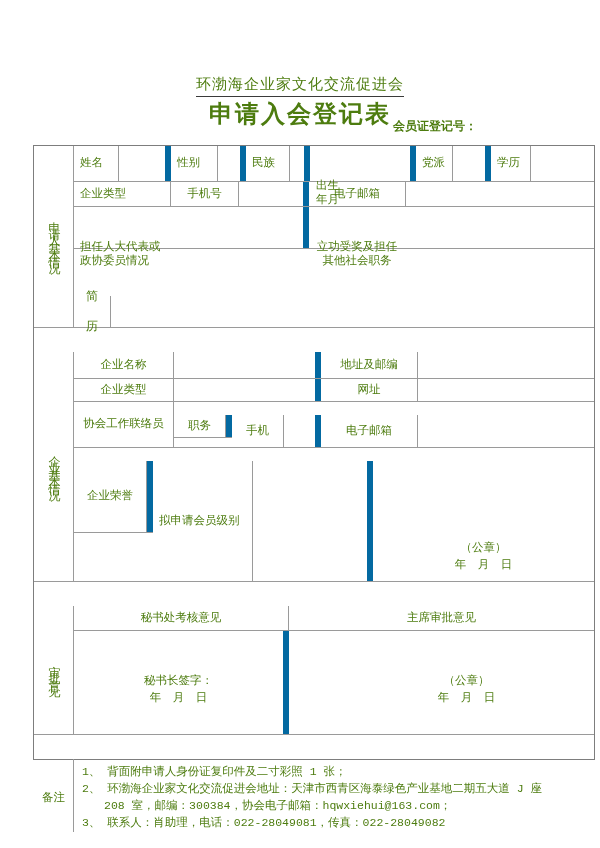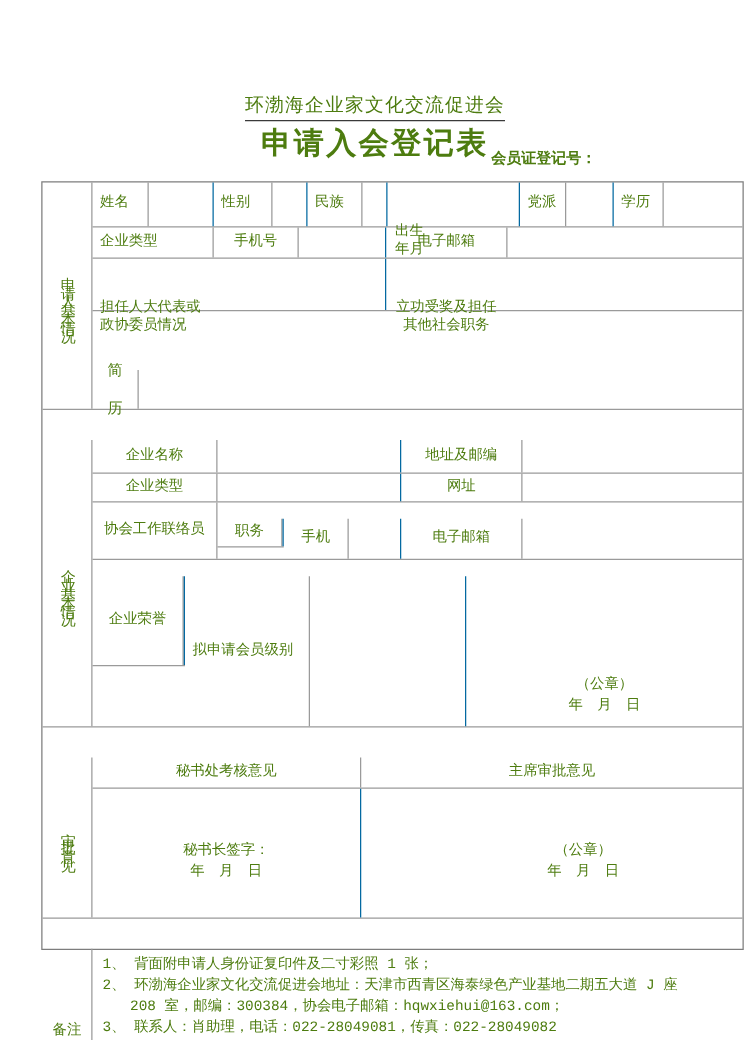--- a/index.html
+++ b/index.html
@@ -26,35 +26,35 @@
     position: absolute; left: 33px; top: 145px; width: 562px; height: 615px;
     border: 1px solid #7d7d7d; display: flex; flex-direction: column;
     font-size: 11.5px; line-height: 1.25; gap: 24px;
   }
   .sec { display: flex; border-bottom: 1px solid #9a9a9a; }
   .sec.nb { border-bottom: none; }
   .seclab {
     width: 40px; min-width: 40px; border-right: 1px solid #9a9a9a;
     display: flex; align-items: center; justify-content: center;
   }
-  .seclab.hz { align-items: flex-end; padding-top: 6px; }
+  .seclab.hz { align-items: center; padding-top: 6px; }
   .vtext {
     writing-mode: vertical-rl; text-orientation: upright;
     font-size: 12px; letter-spacing: 7px; line-height: 1;
   }
   .body { flex: 1; display: flex; flex-direction: column; min-width: 0; }
   .r { display: flex; border-bottom: 1px solid #9a9a9a; min-height: 0; }
   .r.nb { border-bottom: none; }
   .grow { flex: 1; }
   .c {
     display: flex; align-items: center; border-right: 1px solid #9a9a9a;
     padding-left: 6px; min-width: 0;
   }
   .ctr { justify-content: center; padding-left: 0; text-align: center; }
-  .in { border-right: 1px solid #0369a1; }
+  .in { border-right: 6px solid #0369a1; }
   .end { border-right: none; }
   .pre { white-space: pre-line; margin-top: 47px; }
   .vcol { display: flex; flex-direction: row; min-width: 0; margin-top: 13px; }
   .resume-lab { font-size: 12px; line-height: 30px; text-align: center; }
   .stamp {
     display: flex; flex-direction: column; justify-content: flex-end;
     align-items: center; padding-bottom: 8px; line-height: 17px;
   }
   .sign-cell {
     display: flex; flex-direction: column; justify-content: flex-end;

